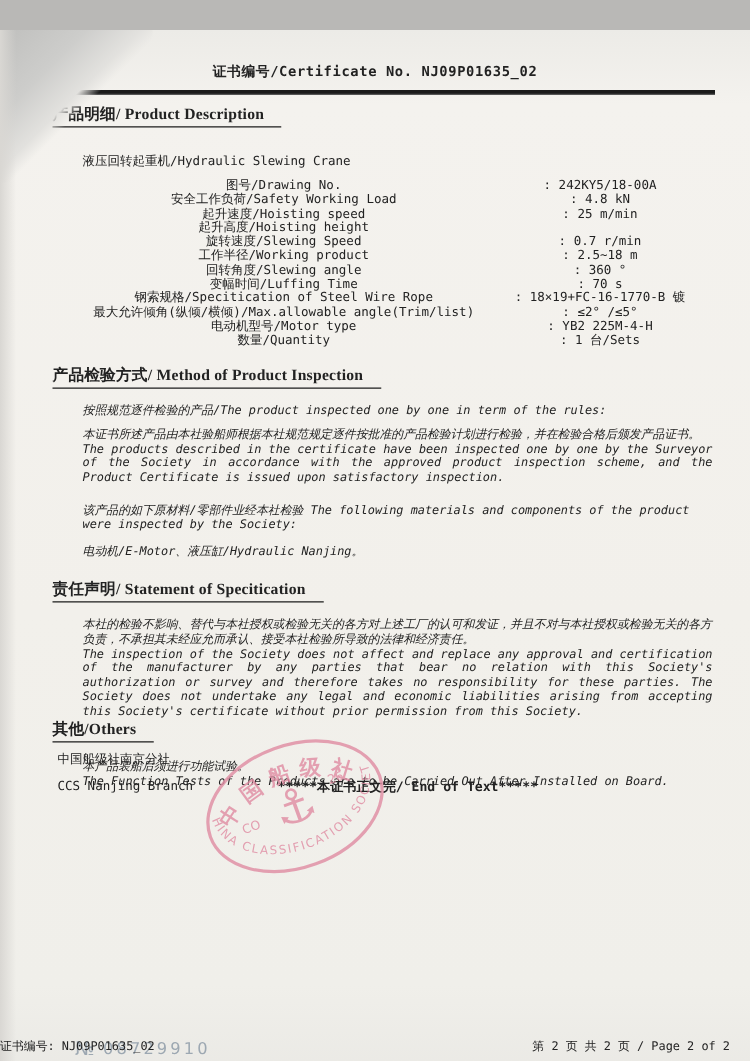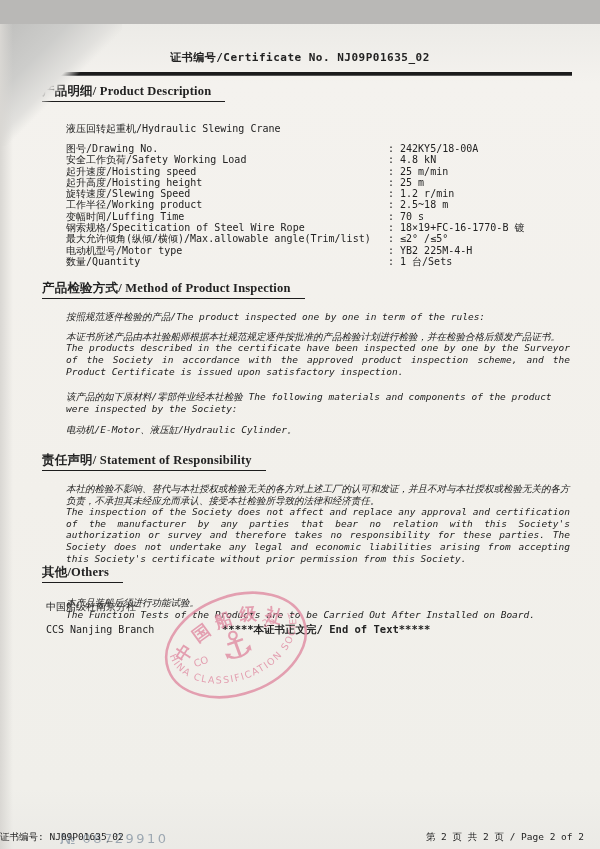--- a/index.html
+++ b/index.html
@@ -22,21 +22,21 @@
   .cert-header{margin:0;padding-top:26px;text-align:center;font-size:11px;font-weight:bold;letter-spacing:.5px;}
   .top-rule{margin:7px 28px 0 30px;height:3px;background:#1b1b1b;border-bottom:1px solid #555;}
 
   .sec-h{margin-left:42px;font-family:"Liberation Serif","DejaVu Sans",serif;
     font-size:12.5px;font-weight:bold;display:table;padding:0 14px 1px 0;
     border-bottom:1.6px solid #1d1d1d;letter-spacing:.2px;}
   .sec-h.first{margin-top:7px;}
 
   .body-text{font-size:9.5px;line-height:11.6px;font-style:italic;}
   .product-name{margin:20px 28px 0 66px;font-size:10px;}
-  .specs{margin:7px 28px 0 66px;}
+  .specs{margin:7px 28px 0 66px;text-align:center;}
   .spec-row{display:flex;font-size:10px;line-height:11.3px;}
   .spec-label{flex:0 0 322px;}
   .spec-value{flex:1;}
 
   .para{margin:0 30px 0 66px;text-align:justify;}
   .para.cjk{text-align:left;}
   .mt12{margin-top:12px;} .mt14{margin-top:14px;} .mt10{margin-top:10px;}
   .mt8{margin-top:8px;} .mt16{margin-top:16px;}
   .sec-gap{margin-top:13px;}
 
@@ -75,29 +75,32 @@
     <div class="spec-row">
       <span class="spec-label">安全工作负荷/Safety Working Load</span>
       <span class="spec-value">: 4.8 kN</span>
     </div>
     <div class="spec-row">
       <span class="spec-label">起升速度/Hoisting speed</span>
       <span class="spec-value">: 25 m/min</span>
     </div>
     <div class="spec-row">
       <span class="spec-label">起升高度/Hoisting height</span>
-      <span class="spec-value">: 25 m</span>
     </div>
     <div class="spec-row">
       <span class="spec-label">旋转速度/Slewing Speed</span>
-      <span class="spec-value">: 1.2 r/min</span>
+      <span class="spec-value">: 0.7 r/min</span>
     </div>
     <div class="spec-row">
       <span class="spec-label">工作半径/Working product</span>
       <span class="spec-value">: 2.5~18 m</span>
+    </div>
+    <div class="spec-row">
+      <span class="spec-label">回转角度/Slewing angle</span>
+      <span class="spec-value">: 360 °</span>
     </div>
     <div class="spec-row">
       <span class="spec-label">变幅时间/Luffing Time</span>
       <span class="spec-value">: 70 s</span>
     </div>
     <div class="spec-row">
       <span class="spec-label">钢索规格/Specitication of Steel Wire Rope</span>
       <span class="spec-value">: 18×19+FC-16-1770-B 镀</span>
     </div>
     <div class="spec-row">
@@ -113,23 +116,23 @@
       <span class="spec-value">: 1 台/Sets</span>
     </div>
   </div>
 
   <div class="sec-h sec-gap">产品检验方式/ Method of Product Inspection</div>
   <div class="para cjk body-text mt12">按照规范逐件检验的产品/The product inspected one by one in term of the rules:</div>
   <div class="para cjk body-text mt8">本证书所述产品由本社验船师根据本社规范规定逐件按批准的产品检验计划进行检验，并在检验合格后颁发产品证书。</div>
   <div class="para body-text">The products described in the certificate have been inspected one by one by the Surveyor of the Society in accordance with the approved product inspection scheme, and the Product Certificate is issued upon satisfactory inspection.</div>
 
   <div class="para cjk body-text mt14">该产品的如下原材料/零部件业经本社检验 The following materials and components of the product were inspected by the Society:</div>
-  <div class="para cjk body-text mt10">电动机/E-Motor、液压缸/Hydraulic Cylinder。</div>
+  <div class="para cjk body-text mt10">电动机/E-Motor、液压缸/Hydraulic Nanjing。</div>
 
-  <div class="sec-h mt16">责任声明/ Statement of Responsibility</div>
+  <div class="sec-h mt16">责任声明/ Statement of Specitication</div>
   <div class="para cjk body-text mt12">本社的检验不影响、替代与本社授权或检验无关的各方对上述工厂的认可和发证，并且不对与本社授权或检验无关的各方负责，不承担其未经应允而承认、接受本社检验所导致的法律和经济责任。</div>
   <div class="para body-text">The inspection of the Society does not affect and replace any approval and certification of the manufacturer by any parties that bear no relation with this Society's authorization or survey and therefore takes no responsibility for these parties. The Society does not undertake any legal and economic liabilities arising from accepting this Society's certificate without prior permission from this Society.</div>
 
   <div class="sec-h">其他/Others</div>
   <div class="para cjk body-text mt14">本产品装船后须进行功能试验。</div>
   <div class="para body-text">The Function Tests of the Products are to be Carried Out After Installed on Board.</div>
 
   <div class="branch-cn">中国船级社南京分社</div>
   <div class="branch-en">CCS Nanjing Branch</div>
   <div class="end-text">*****本证书正文完/ End of Text*****</div>

